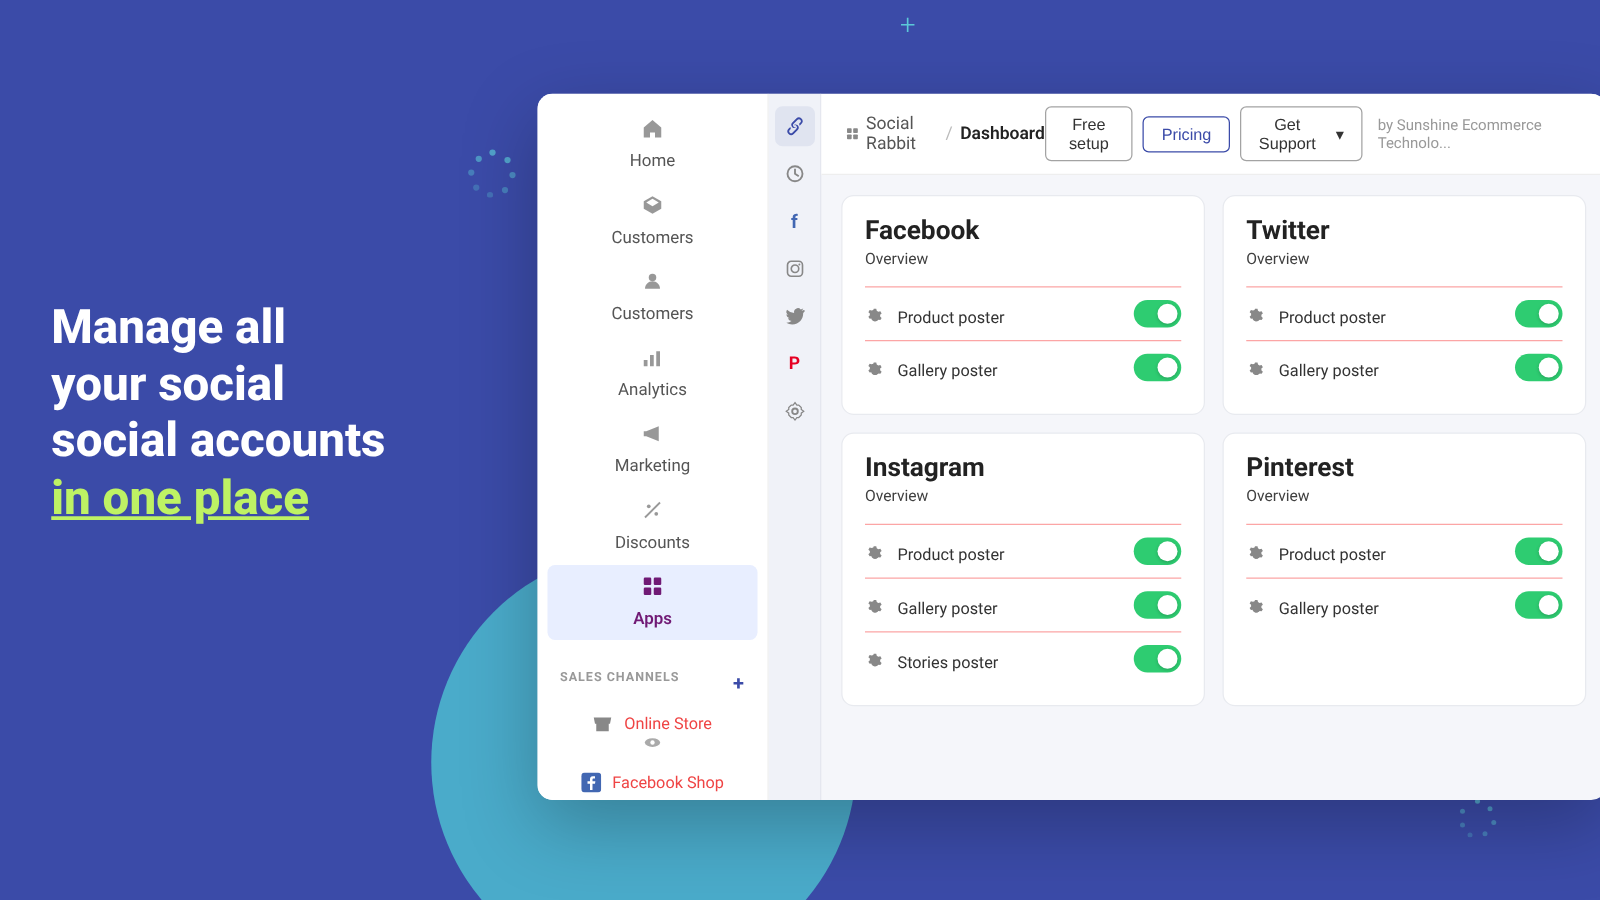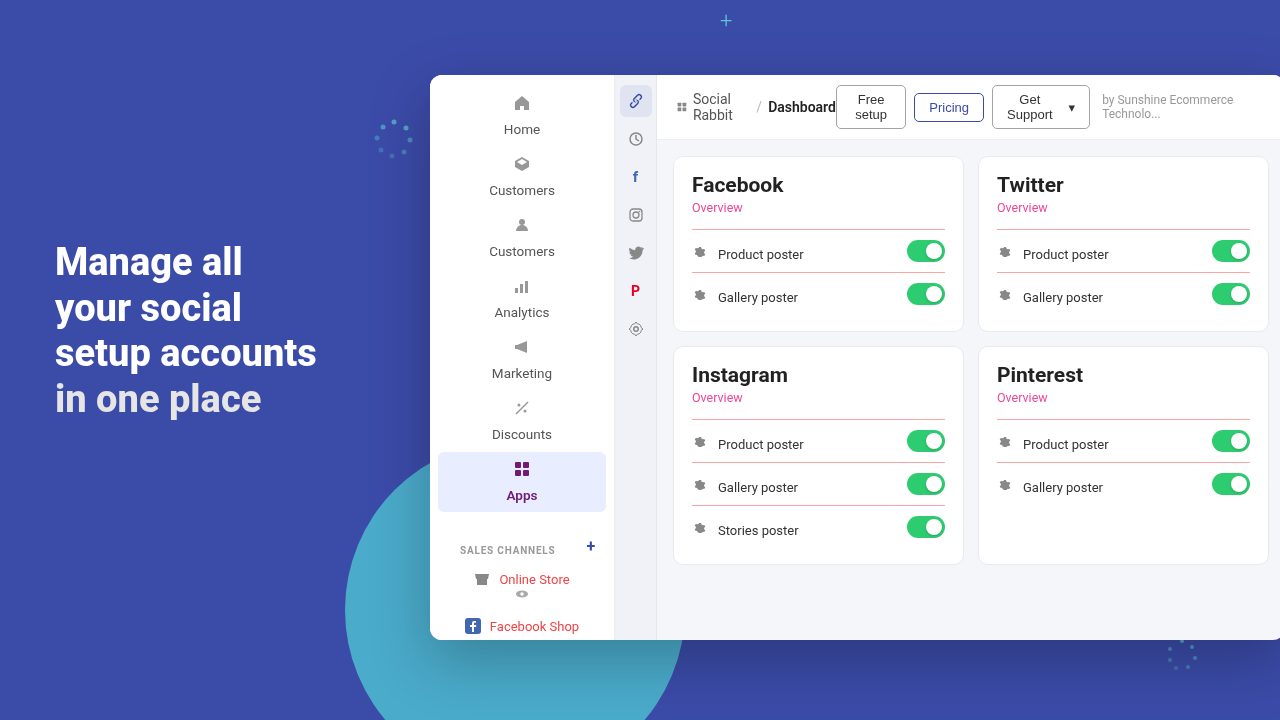--- a/index.html
+++ b/index.html
@@ -48,31 +48,32 @@
       height: 340px;
       border-radius: 50%;
       background: #4dbcd0;
       opacity: 0.85;
     }
 
     
     .hero-text {
       position: absolute;
       top: 240px;
-      left: 55px;
+      left: 41px;
       max-width: 320px;
     }
     .hero-text h1 {
       color: #fff;
       font-size: 38px;
       font-weight: 800;
       line-height: 1.2;
     }
     .hero-text .highlight {
-      color: #e5e5e5;
+      color: #bef264;
+      text-decoration: underline;
     }
 
     
     .app-window {
       position: absolute;
       top: 75px;
       left: 430px;
       width: 855px;
       height: 565px;
       background: #f5f6fa;
@@ -113,29 +114,28 @@
     .nav-icon {
       width: 16px;
       height: 16px;
       opacity: 0.6;
       flex-shrink: 0;
     }
     .nav-item.active .nav-icon { opacity: 1; }
 
     .sales-channels-header {
       display: flex;
-      align-items: flex-end;
+      align-items: flex-start;
       justify-content: space-between;
       padding: 14px 18px 6px;
       font-size: 10px;
       font-weight: 700;
       color: #999;
       letter-spacing: 0.8px;
       text-transform: uppercase;
-      margin-left: 12px;
     }
     .sales-add {
       color: #3b4ba8;
       font-size: 16px;
       cursor: pointer;
     }
     .sales-item {
       display: flex;
       align-items: center;
       justify-content: space-between;
@@ -249,21 +249,21 @@
       padding: 16px 18px;
     }
     .card-title {
       font-size: 21px;
       font-weight: 700;
       color: #222;
       margin-bottom: 3px;
     }
     .card-overview {
       font-size: 12.5px;
-      color: #ec4899;
+      color: #404040;
       margin-bottom: 14px;
       cursor: pointer;
     }
     .card-row {
       display: flex;
       align-items: flex-end;
       justify-content: space-between;
       padding: 10px 0;
       border-top: 1px solid #fca5a5;
     }
@@ -333,21 +333,21 @@
       <circle cx="4" cy="22" r="2" fill="#5bc8d8" opacity="0.4"></circle>
       <circle cx="4" cy="11" r="2" fill="#5bc8d8" opacity="0.5"></circle>
     </svg>
   </div>
 </div>
 
 <div class="hero-text">
   <h1>
     <span>Manage all</span><br>
     <span>your social</span><br>
-    <span>setup accounts</span><br>
+    <span>social accounts</span><br>
     <span class="highlight">in one place</span>
   </h1>
 </div>
 
 <div class="app-window">
 
   <div class="sidebar">
     <div class="sidebar-nav">
       <div class="nav-item">
         <svg class="nav-icon" viewBox="0 0 16 16" fill="currentColor">

